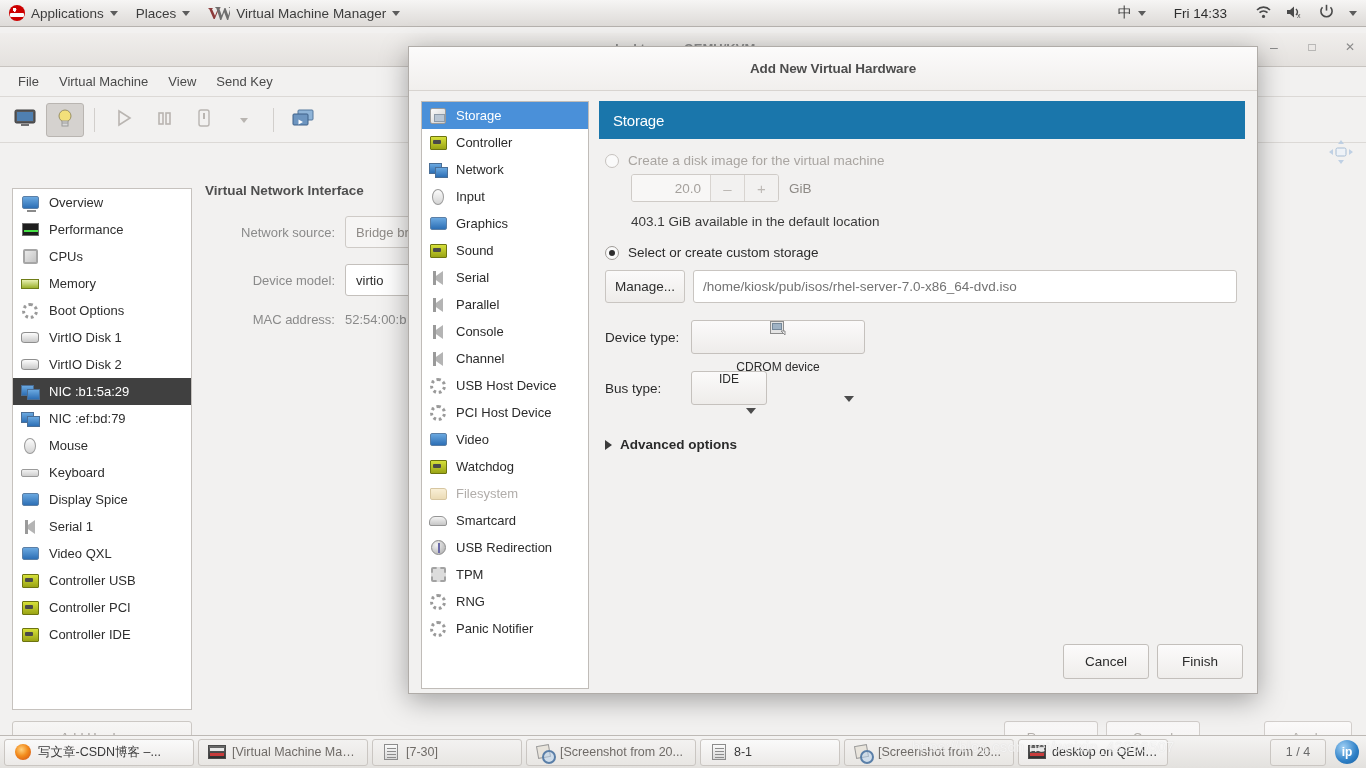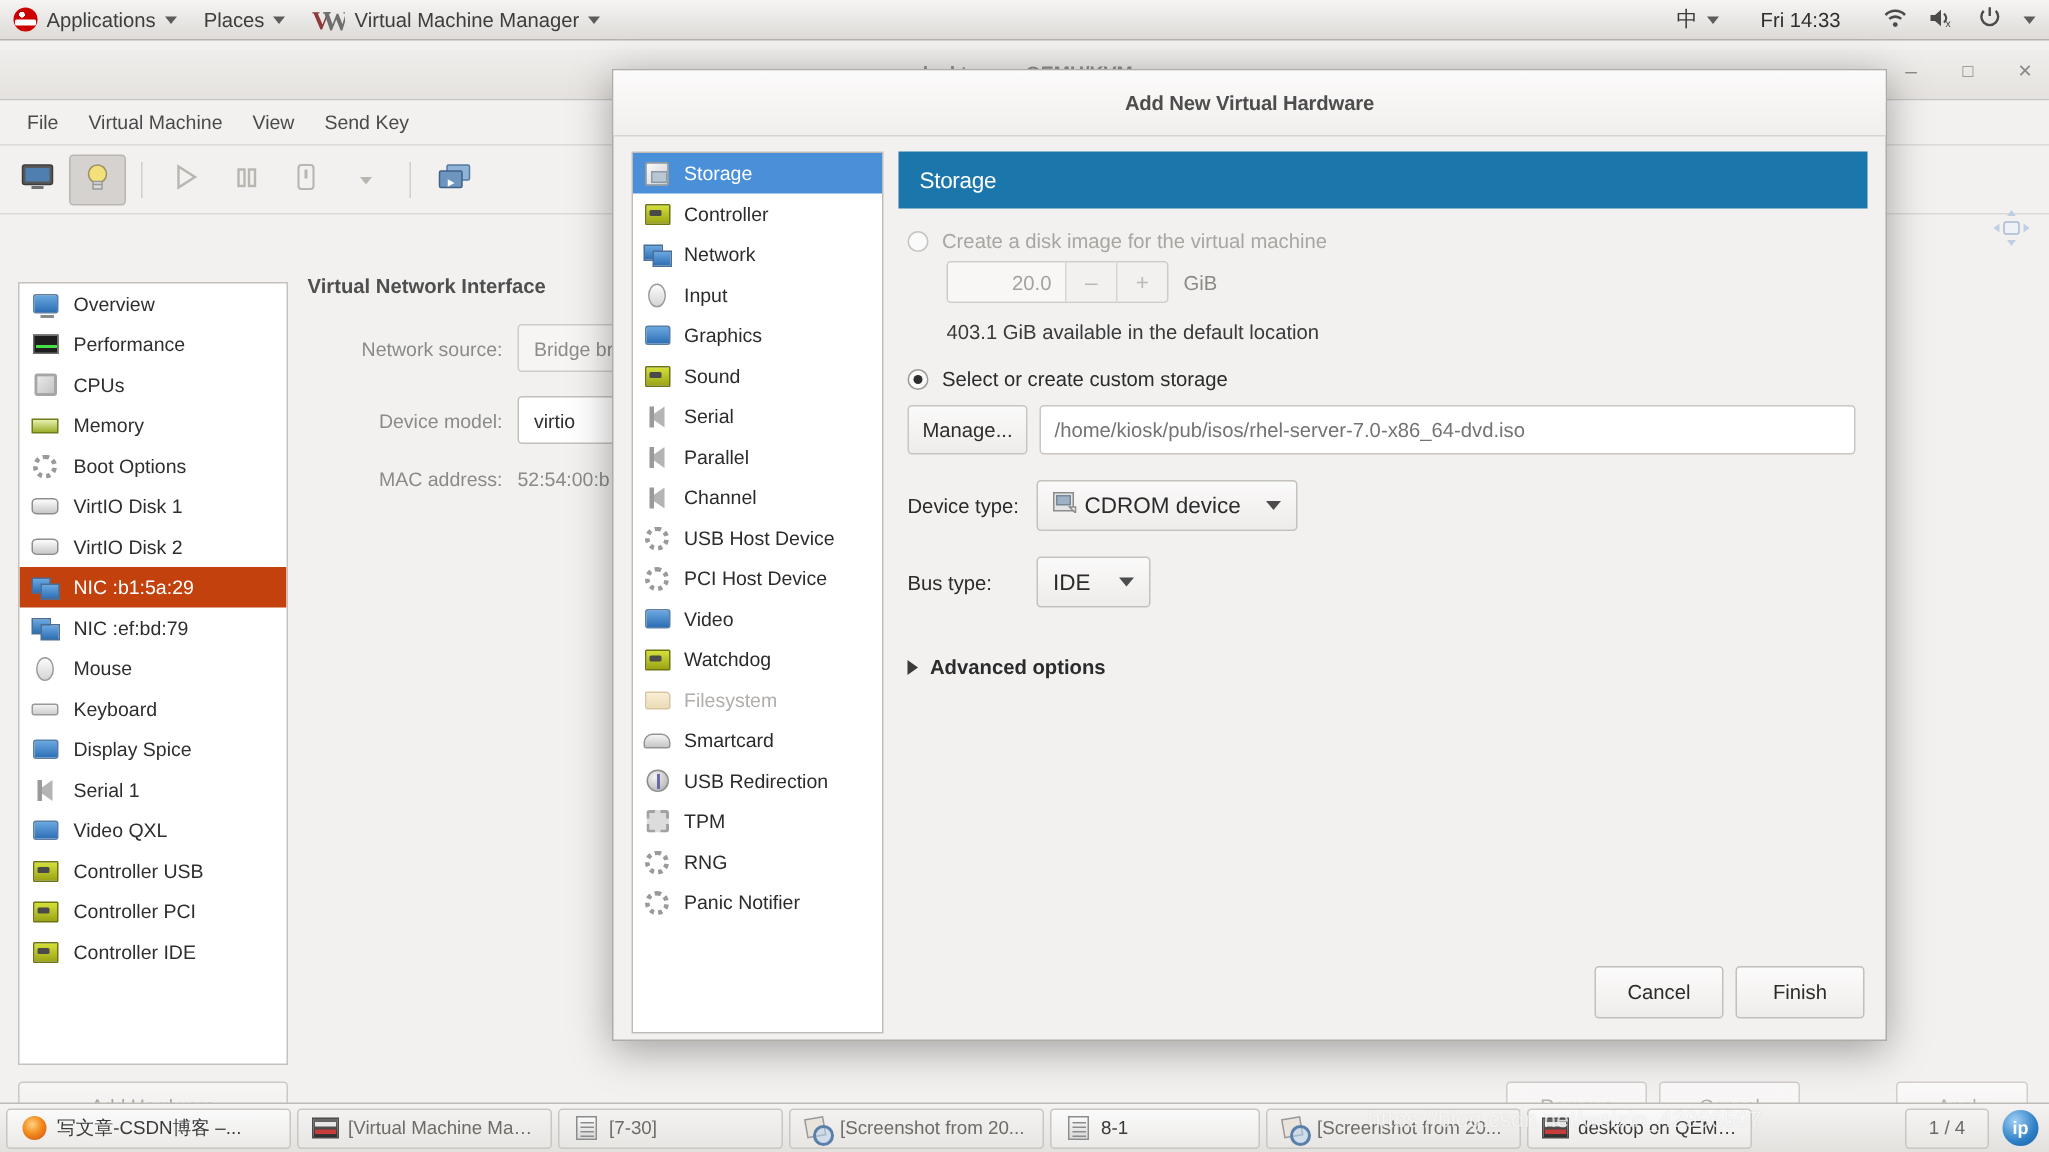--- a/index.html
+++ b/index.html
@@ -95,21 +95,21 @@
   
   #hw-list {
     position: absolute; left: 12px; top: 155px; width: 180px; height: 522px;
     background: #fff; border: 1px solid #c6c2be; overflow: hidden;
   }
   .hw-row {
     display: flex; align-items: center; gap: 9px;
     height: 27px; padding-left: 7px; font-size: 13px; color: #2e2e2e;
     cursor: default;
   }
-  .hw-row.sel { background: #c2410c; color: #fff; }
+  .hw-row.sel { background: #404040; color: #fff; }
   .hw-ico { width: 20px; height: 18px; flex: none; display:flex; align-items:center; justify-content:center;}
 
   #add-hw-btn {
     position: absolute; left: 12px; top: 688px; width: 180px; height: 33px;
     border: 1px solid #ccc8c4; border-radius: 3px;
     background: linear-gradient(to bottom,#f7f6f5,#eeecea);
     font-size: 13px; color: #a8a4a0; display: flex; align-items: center; justify-content: center;
   }
 
   
@@ -214,22 +214,22 @@
     flex: 1; height: 33px; border: 1px solid #c9c5c1; border-radius: 3px;
     background: #fff; font-size: 13.5px; color: #737373;
     display: flex; align-items: center; padding-left: 9px;
   }
 
   .sel-row { display: flex; align-items: center; margin-top: 17px; }
   .sel-label { font-size: 13.5px; color: #2b2b2b; width: 86px; }
   .combo {
     height: 34px; border: 1px solid #c5c1bd; border-radius: 3px;
     background: linear-gradient(to bottom,#fbfafa,#eeecea);
-    display: flex; align-items: center; gap: 5px; padding: 0 10px;
-    font-size: 15px; color: #2b2b2b;
+    display: flex; align-items: center; gap: 22px; padding: 0 10px;
+    font-size: 12px; color: #2b2b2b; flex-direction: column;
   }
   .combo .arrow {
     width: 0; height: 0; border-left: 5px solid transparent;
     border-right: 5px solid transparent; border-top: 6px solid #4c4c4c;
     margin-left: auto;
   }
   #combo-devtype { width: 174px; }
   #combo-bustype { width: 76px; }
 
   #advanced {
@@ -648,20 +648,26 @@
       <div class="dl-row">
         <span class="dl-ico">
           <span class="ic-speaker"></span>
         </span>
         <span>Parallel</span>
       </div>
       <div class="dl-row">
         <span class="dl-ico">
           <span class="ic-speaker"></span>
         </span>
+        <span>Console</span>
+      </div>
+      <div class="dl-row">
+        <span class="dl-ico">
+          <span class="ic-speaker"></span>
+        </span>
         <span>Channel</span>
       </div>
       <div class="dl-row">
         <span class="dl-ico">
           <span class="ic-gears"></span>
         </span>
         <span>USB Host Device</span>
       </div>
       <div class="dl-row">
         <span class="dl-ico">

